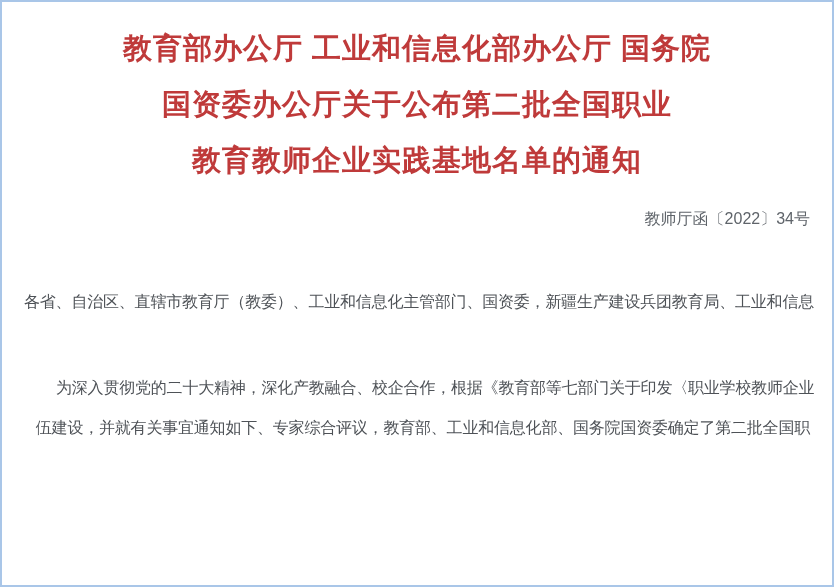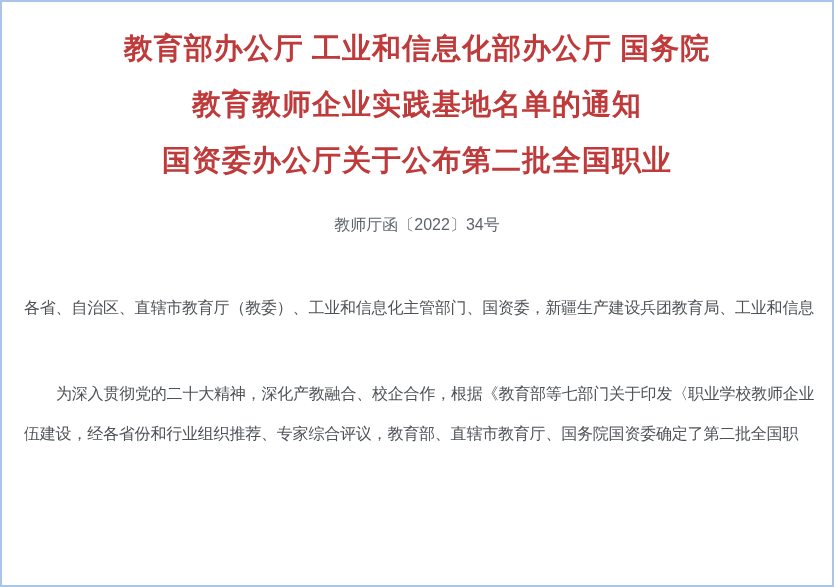--- a/index.html
+++ b/index.html
@@ -17,29 +17,28 @@
     padding: 18px 22px 0 22px;
     overflow: hidden;
     font-family: "Liberation Sans", "DejaVu Sans", sans-serif;
   }
   .doc-title {
     text-align: center;
     color: var(--title-color, #bf3a3a);
     font-size: 29px;
     font-weight: bold;
     letter-spacing: 1px;
-    font-family: Liberation Serif, serif;
   }
   .doc-title .title-line {
     line-height: 56px;
     white-space: nowrap;
   }
   .doc-number {
-    margin-top: 24px;
-    text-align: center;
+    margin-top: 18px;
+    text-align: right;
     color: var(--docnum-color, #5f646a);
     font-size: 16px;
     line-height: 26px;
   }
   .paragraph {
     color: var(--body-color, #4e5257);
     font-size: 16px;
     letter-spacing: -0.2px;
   }
   .paragraph .text-line {
@@ -47,43 +46,44 @@
   }
   .addressee {
     margin-top: 48px;
   }
   .addressee .text-line {
     line-height: 44px;
     text-align: right;
   }
   .body-para {
     margin-top: 44px;
+    text-align: right;
   }
   .body-para .text-line {
     line-height: 40px;
   }
   .body-para .text-line.indent {
     text-indent: 2em;
   }
 </style>
 </head>
 <body>
 
 <div class="page">
 
   <div class="doc-title">
     <div class="title-line">教育部办公厅 工业和信息化部办公厅 国务院</div>
+    <div class="title-line">国资委办公厅关于公布第二批全国职业</div>
     <div class="title-line">教育教师企业实践基地名单的通知</div>
-    <div class="title-line">国资委办公厅关于公布第二批全国职业</div>
   </div>
 
   <div class="doc-number">教师厅函〔2022〕34号</div>
 
   <div class="paragraph addressee">
     <div class="text-line">各省、自治区、直辖市教育厅（教委）、工业和信息化主管部门、国资委，新疆生产建设兵团教育局、工业和信息</div>
   </div>
 
   <div class="paragraph body-para">
     <div class="text-line indent">为深入贯彻党的二十大精神，深化产教融合、校企合作，根据《教育部等七部门关于印发〈职业学校教师企业</div>
-    <div class="text-line">伍建设，经各省份和行业组织推荐、专家综合评议，教育部、直辖市教育厅、国务院国资委确定了第二批全国职</div>
+    <div class="text-line">伍建设，并就有关事宜通知如下、专家综合评议，教育部、工业和信息化部、国务院国资委确定了第二批全国职</div>
   </div>
 
 </div>
 
 </body></html>

